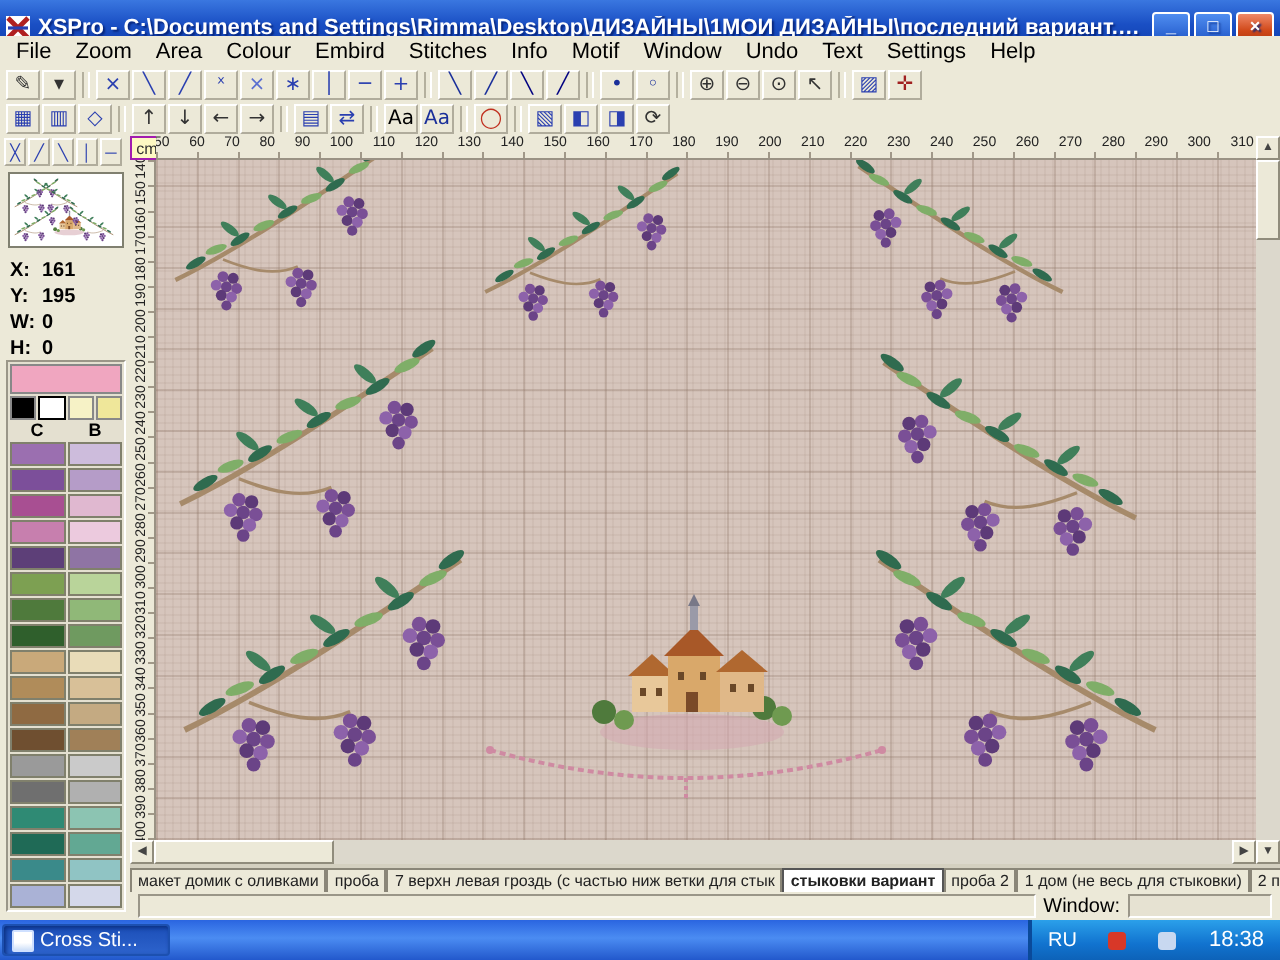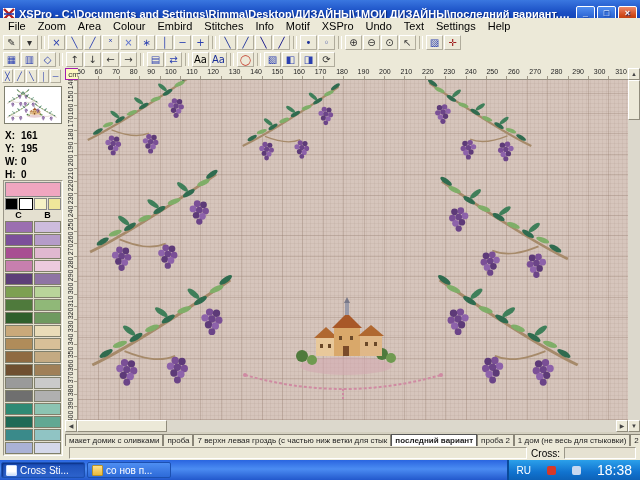--- a/index.html
+++ b/index.html
@@ -101,21 +101,21 @@
   .taskbtn{flex:0 0 84px;height:16px;margin:0 1px;display:flex;align-items:center;gap:3px;
     padding:0 4px;background:linear-gradient(#4e8ef2,#2d6ad8);border:1px solid #1c50b0;border-radius:2px;
     font-size:10px;overflow:hidden;white-space:nowrap;box-sizing:border-box;}
   .taskbtn.active{background:linear-gradient(#1c4fb8,#2d63cc);box-shadow:inset 1px 1px 2px #0a2f80;}
   .taskicon{width:9px;height:9px;flex:0 0 auto;background:#fff;border:1px solid #cfe0ff;border-radius:1px;}
   .taskicon.doc{background:linear-gradient(#fff 60%,#cfe0f8);}
   .taskicon.folder{background:linear-gradient(#ffe08a,#e8b93c);border-color:#b8922a;}
   .tray{margin-left:auto;height:20px;display:flex;align-items:center;gap:16px;padding:0 8px 0 8px;
     background:linear-gradient(#2ba0ea,#1173cf 60%,#0d62b8);border-left:2px solid #0a4a9a;font-size:10px;}
   .trayicon{width:9px;height:9px;border-radius:2px;}
-  .clock{font-size:14px;}
+  .clock{font-size:11px;}
 </style>
 </head>
 <body>
 
 <div id="screen">
 
   <svg width="0" height="0" style="position:absolute">
     <defs>
       <g id="gcl">
         <circle cx="0" cy="0" r="3.2" fill="#7a4f96"></circle>
@@ -196,21 +196,21 @@
 
   <div class="menubar">
       <span class="menu-item">File</span>
       <span class="menu-item">Zoom</span>
       <span class="menu-item">Area</span>
       <span class="menu-item">Colour</span>
       <span class="menu-item">Embird</span>
       <span class="menu-item">Stitches</span>
       <span class="menu-item">Info</span>
       <span class="menu-item">Motif</span>
-      <span class="menu-item">XSPro</span>
+      <span class="menu-item">Window</span>
       <span class="menu-item">Undo</span>
       <span class="menu-item">Text</span>
       <span class="menu-item">Settings</span>
       <span class="menu-item">Help</span>
     </div>
 
   <div class="tbrow tbrow1">
       <button class="tb" style="color: rgb(51, 51, 51);">✎</button>
       <button class="tb" style="color: rgb(51, 51, 51);">▾</button>
       <div class="tsep"></div>
@@ -529,42 +529,38 @@
   <div class="hscroll">
     <div class="sbtn" style="left:0">◀</div>
     <div class="hthumb"></div>
     <div class="sbtn" style="right:0">▶</div>
   </div>
 
   <div class="tabsbar" id="tabsbar">
       <div class="tab">макет домик с оливками</div>
       <div class="tab">проба</div>
       <div class="tab">7 верхн левая гроздь (с частью ниж ветки для стык</div>
-      <div class="tab active">последний вариант</div>
+      <div class="tab active">стыковки вариант</div>
       <div class="tab">проба 2</div>
       <div class="tab">1 дом (не весь для стыковки)</div>
       <div class="tab">2 правая ниж гр.</div>
     </div>
 
   <div class="statusbar">
     <div class="statpanel"></div>
-    <span class="colourlabel">Cross:</span>
+    <span class="colourlabel">Window:</span>
     <div class="colourwell"></div>
   </div>
 
   <div class="taskbar">
     <div id="taskbtns" style="display:flex;flex:1;overflow:hidden">
         <div class="taskbtn active">
           <span class="taskicon doc"></span>
           <span>Cross Sti...</span>
         </div>
-        <div class="taskbtn">
-          <span class="taskicon folder"></span>
-          <span>со нов п...</span>
-        </div>
       </div>
     <div class="tray">
       <span>RU</span>
       <span class="trayicon" style="background:#d83828"></span>
       <span class="trayicon" style="background:#c8d8f0"></span>
       <span class="clock">18:38</span>
     </div>
   </div>
 
 </div>

